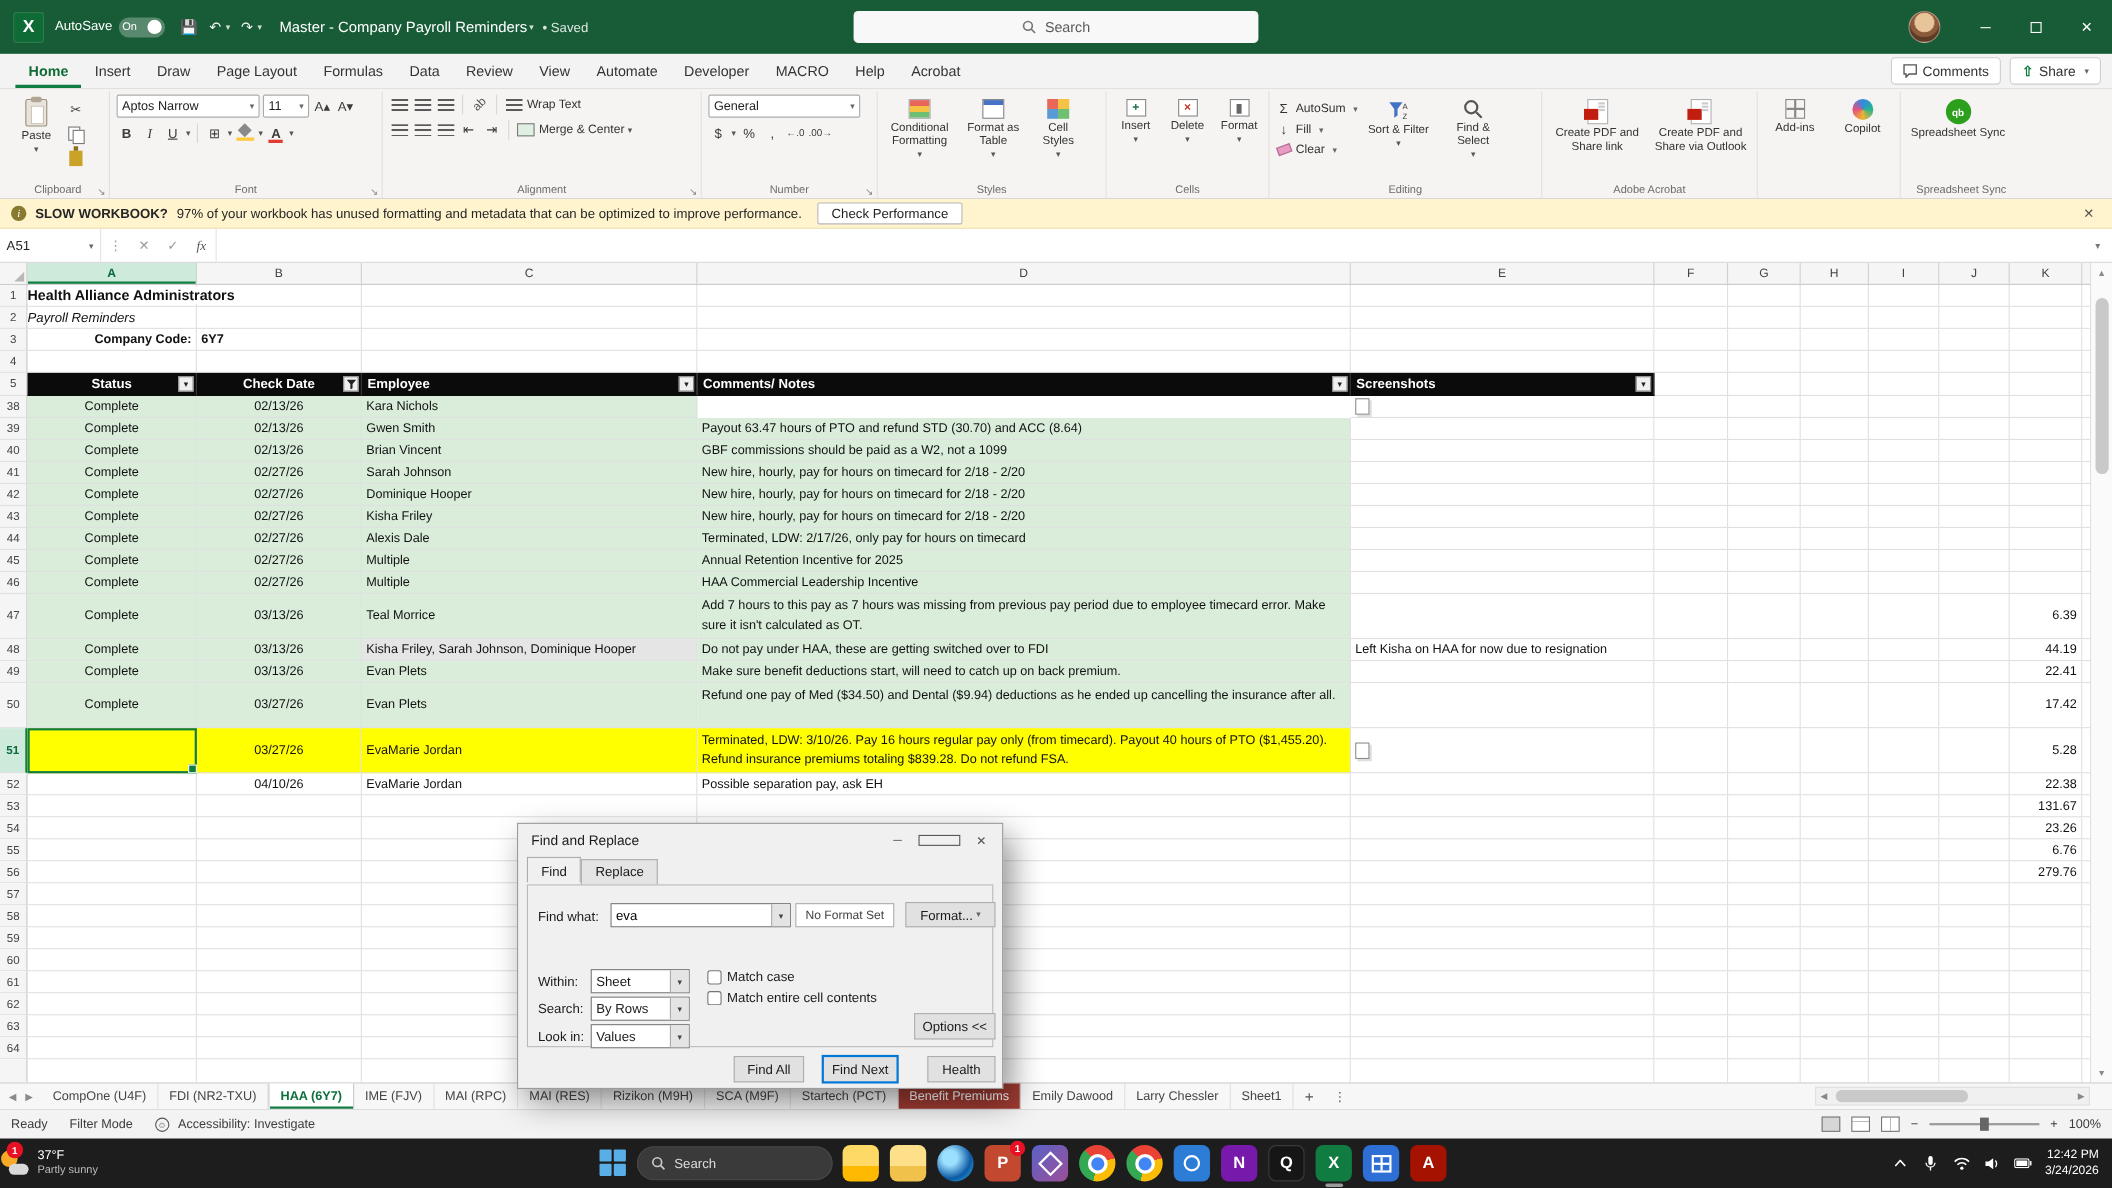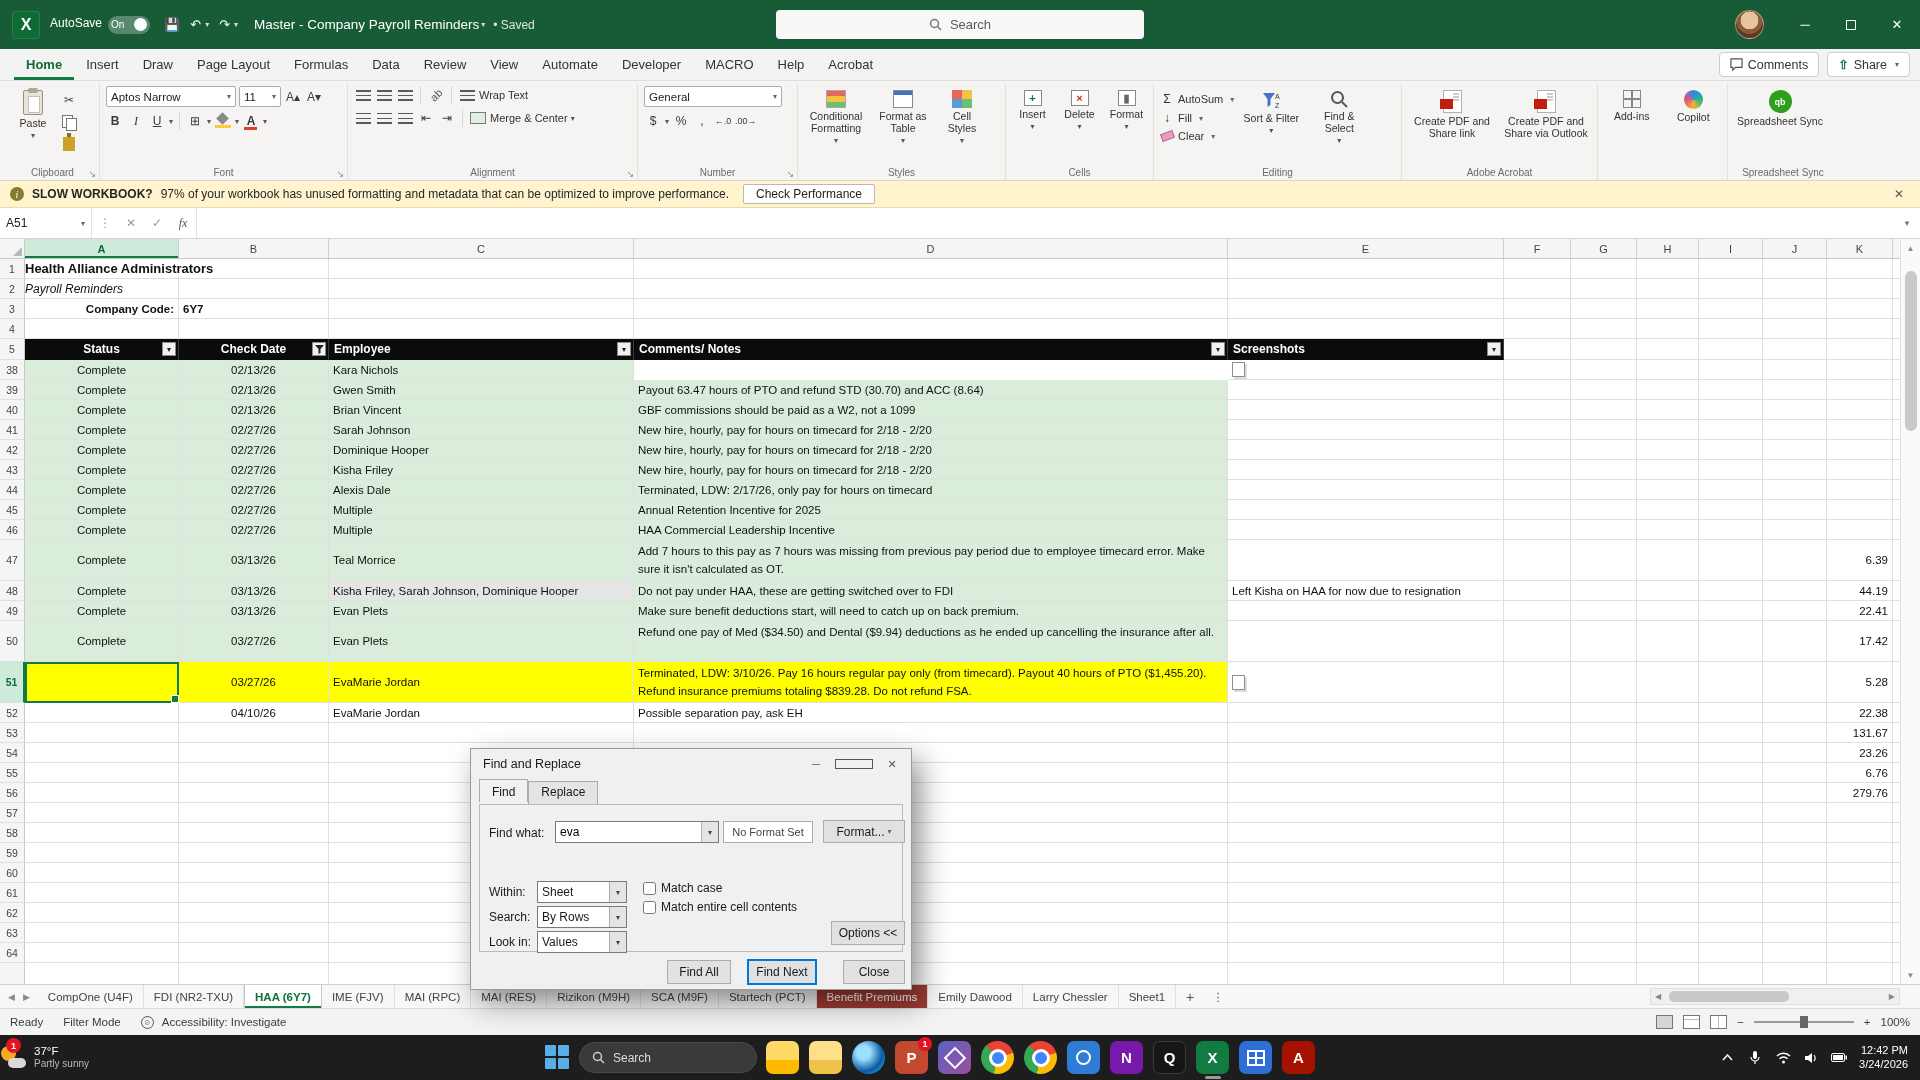--- a/index.html
+++ b/index.html
@@ -1293,16 +1293,16 @@
       <span>Match case</span>
     </label>
     <label class="dchk" style="left:172px;top:151px">
       <input type="checkbox" style="">
       <span>Match entire cell contents</span>
     </label>
 
     <div class="dbtn" style="left:360px;top:172px;width:74px">Options &lt;&lt;</div>
     <div class="dbtn" style="left:196px;top:211px;width:64px">Find All</div>
     <div class="dbtn def" style="left:276px;top:210px;width:70px;height:26px">Find Next</div>
-    <div class="dbtn" style="left:372px;top:211px;width:62px">Close</div>
+    <div class="dbtn" style="left:372px;top:211px;width:62px">Health</div>
   </div>
 
 </div>
 
 </body></html>

